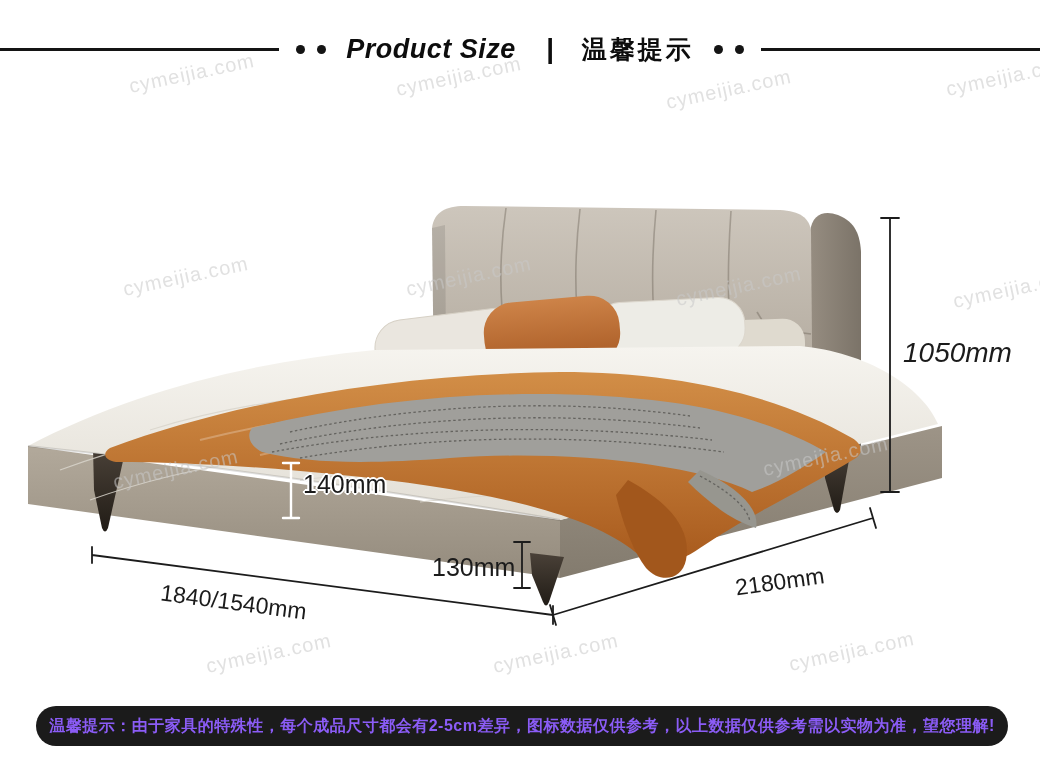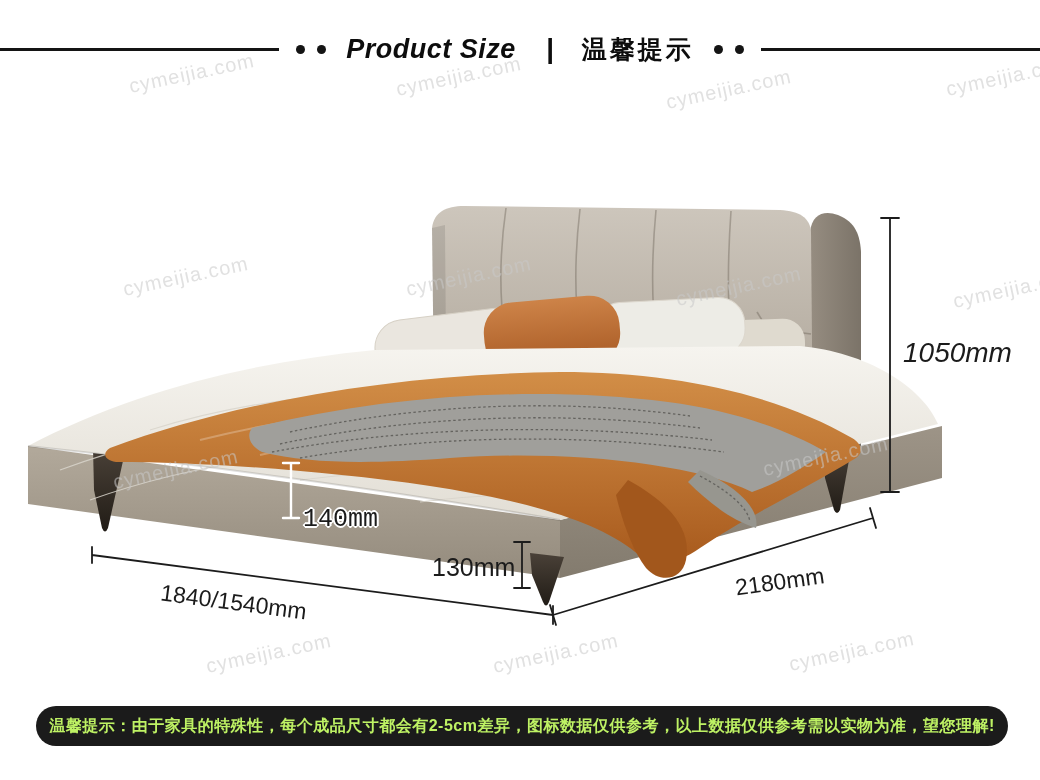--- a/index.html
+++ b/index.html
@@ -21,31 +21,31 @@
   
   .wm{position:absolute;font-size:20px;color:#c9c9c9;opacity:.55;letter-spacing:1px;
       transform:rotate(-12deg);white-space:nowrap;pointer-events:none;}
 
   
   .bed{position:absolute;left:0;top:0;}
 
   
   .dim{position:absolute;color:#1b1b1b;white-space:nowrap;}
   .dim-1050{left:903px;top:337px;font-size:28px;font-style:italic;}
-  .dim-140{left:303px;top:505px;font-size:25px;
+  .dim-140{left:303px;top:470px;font-size:25px;
       text-shadow:-2px 0 0 #fff,2px 0 0 #fff,0 -2px 0 #fff,0 2px 0 #fff,
-                  -1px -1px 0 #fff,1px 1px 0 #fff,-1px 1px 0 #fff,1px -1px 0 #fff;font-family:Liberation Mono, monospace;}
+                  -1px -1px 0 #fff,1px 1px 0 #fff,-1px 1px 0 #fff,1px -1px 0 #fff;}
   .dim-130{left:432px;top:553px;width:80px;text-align:left;font-size:25px;}
   .dim-width{left:160px;top:589px;font-size:23px;transform:rotate(7.5deg);}
   .dim-length{left:735px;top:567px;width:110px;font-size:23px;transform:rotate(-8deg);}
 
   
   .notice{position:absolute;left:36px;right:32px;top:706px;height:40px;border-radius:21px;
           background:#1b1b1b;display:flex;align-items:center;justify-content:center;}
-  .notice span{color:#bef264;font-size:16px;font-weight:600;letter-spacing:.5px;white-space:nowrap;}
+  .notice span{color:#8b5cf6;font-size:16px;font-weight:600;letter-spacing:.5px;white-space:nowrap;}
 </style>
 </head>
 <body>
 
 <div class="stage">
 
   <div class="header">
     <span class="hline"></span>
     <span class="dot d1"></span>
     <span class="dot d2"></span>

